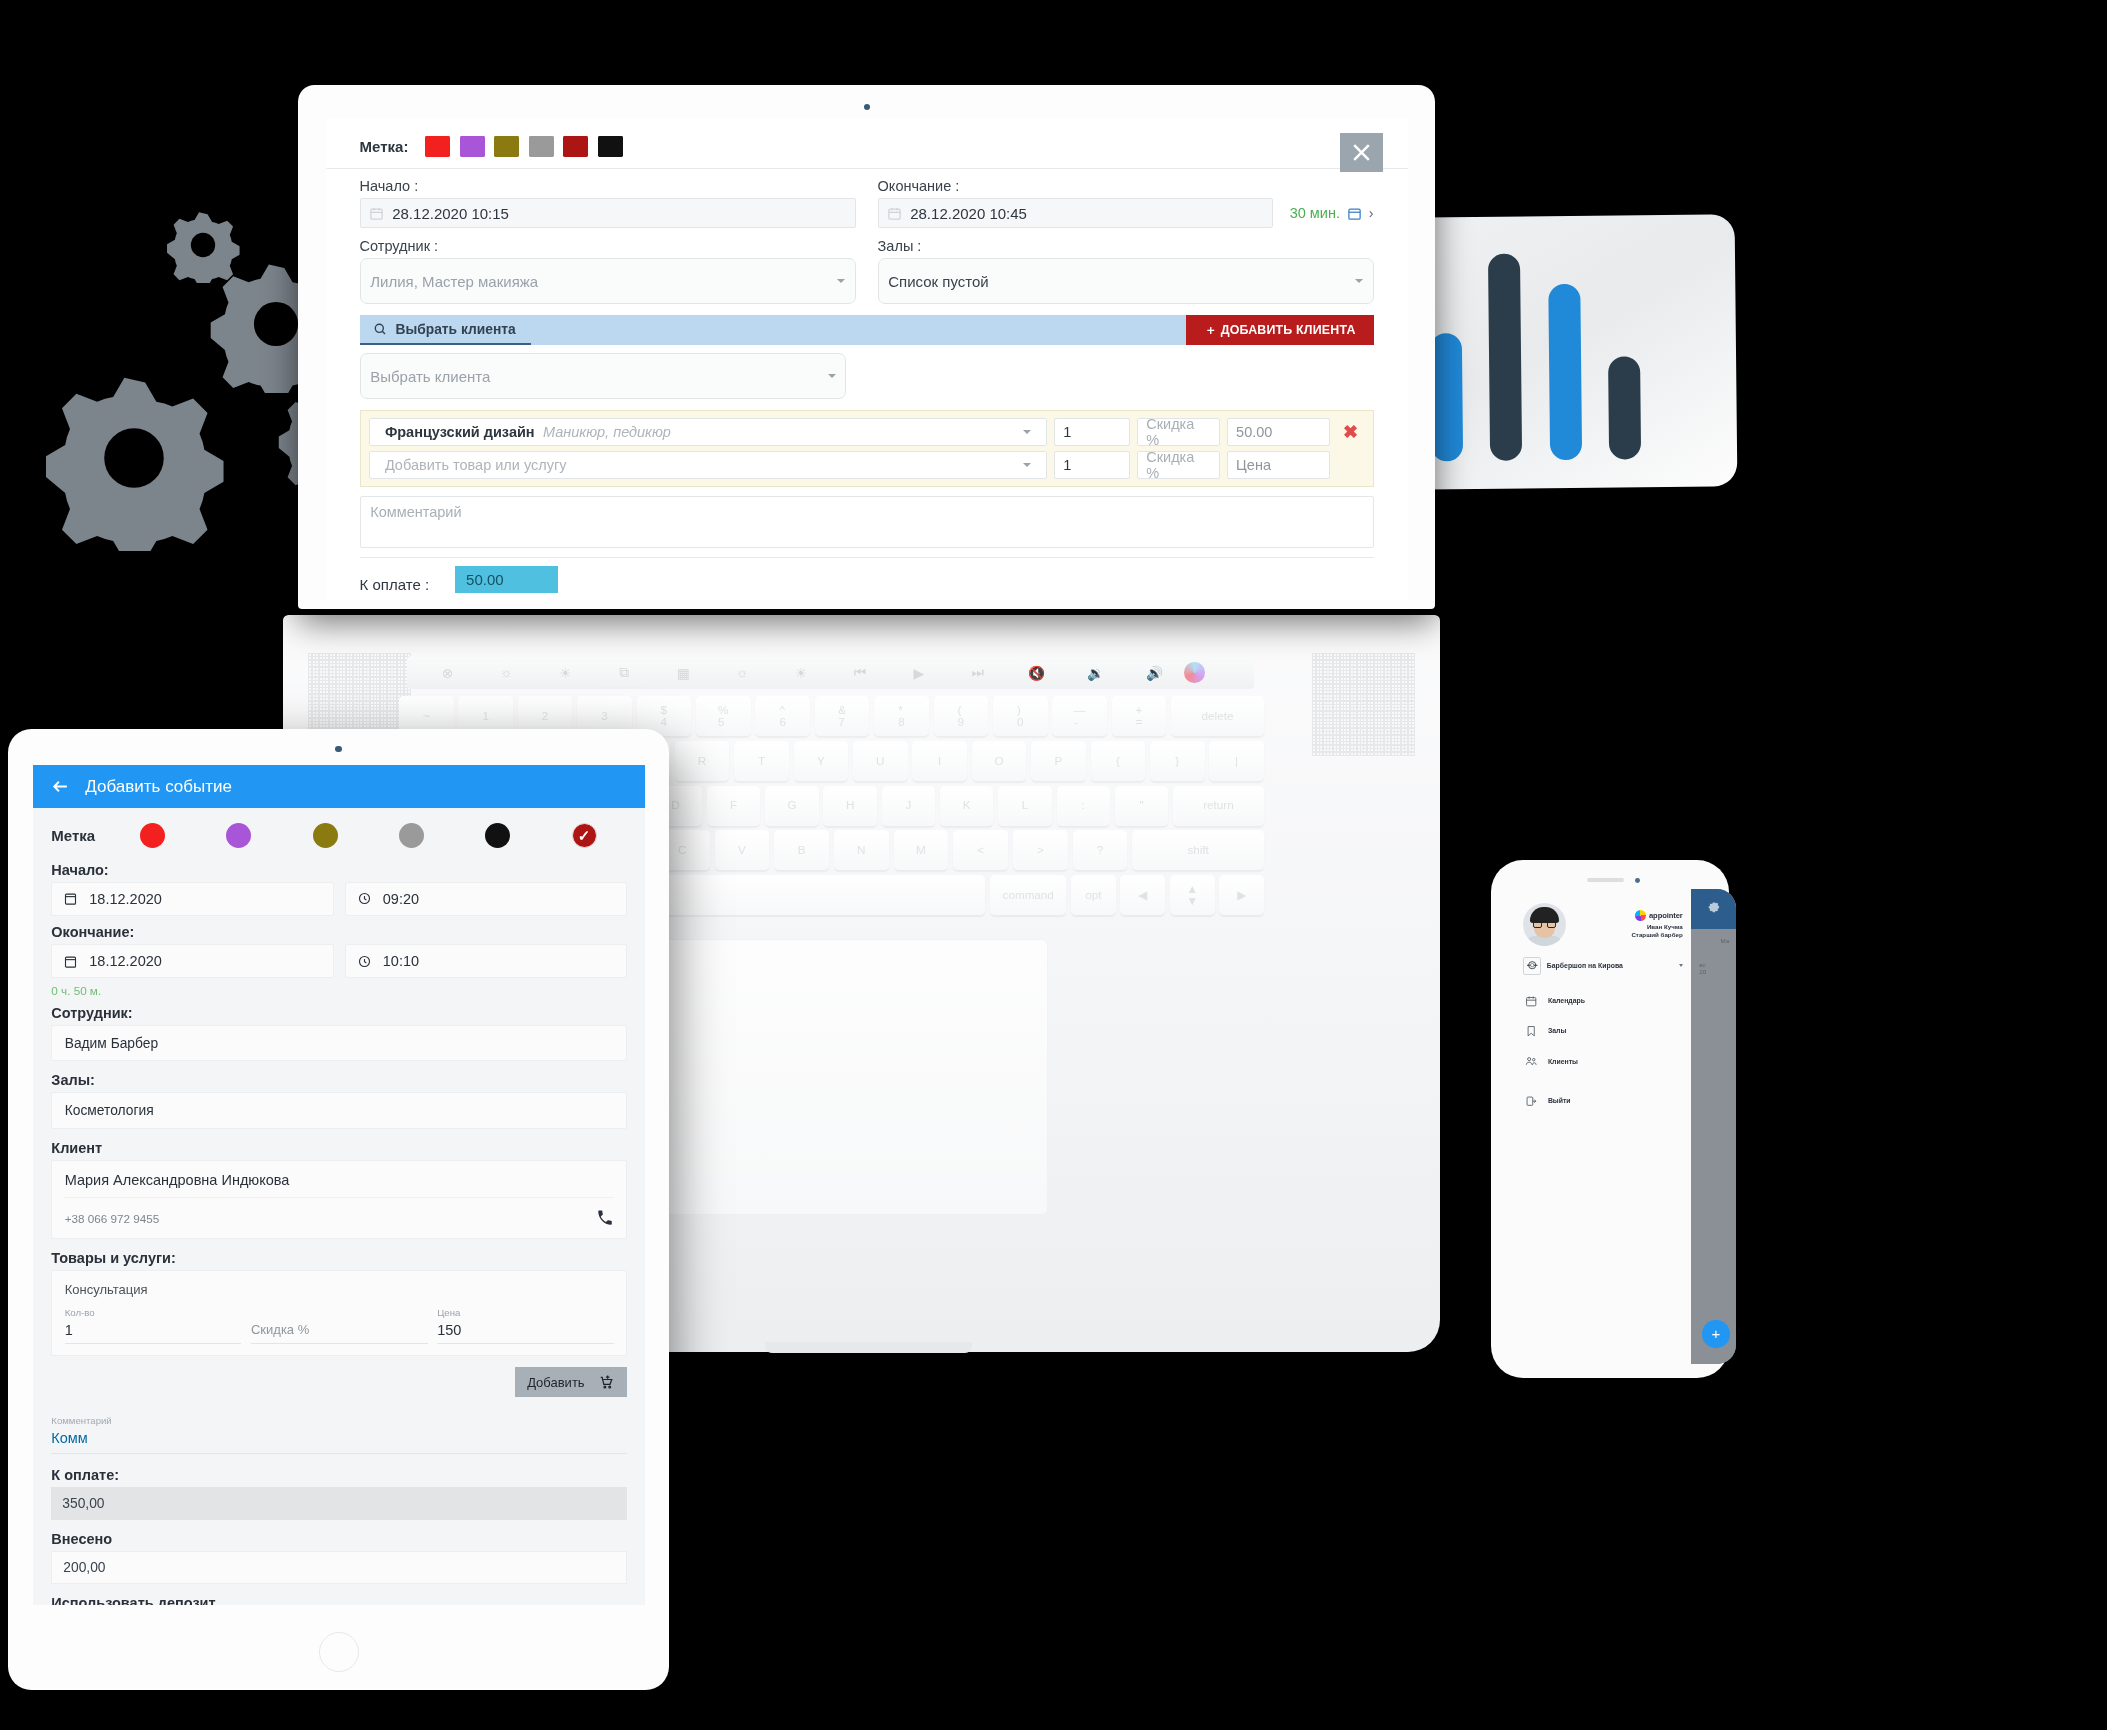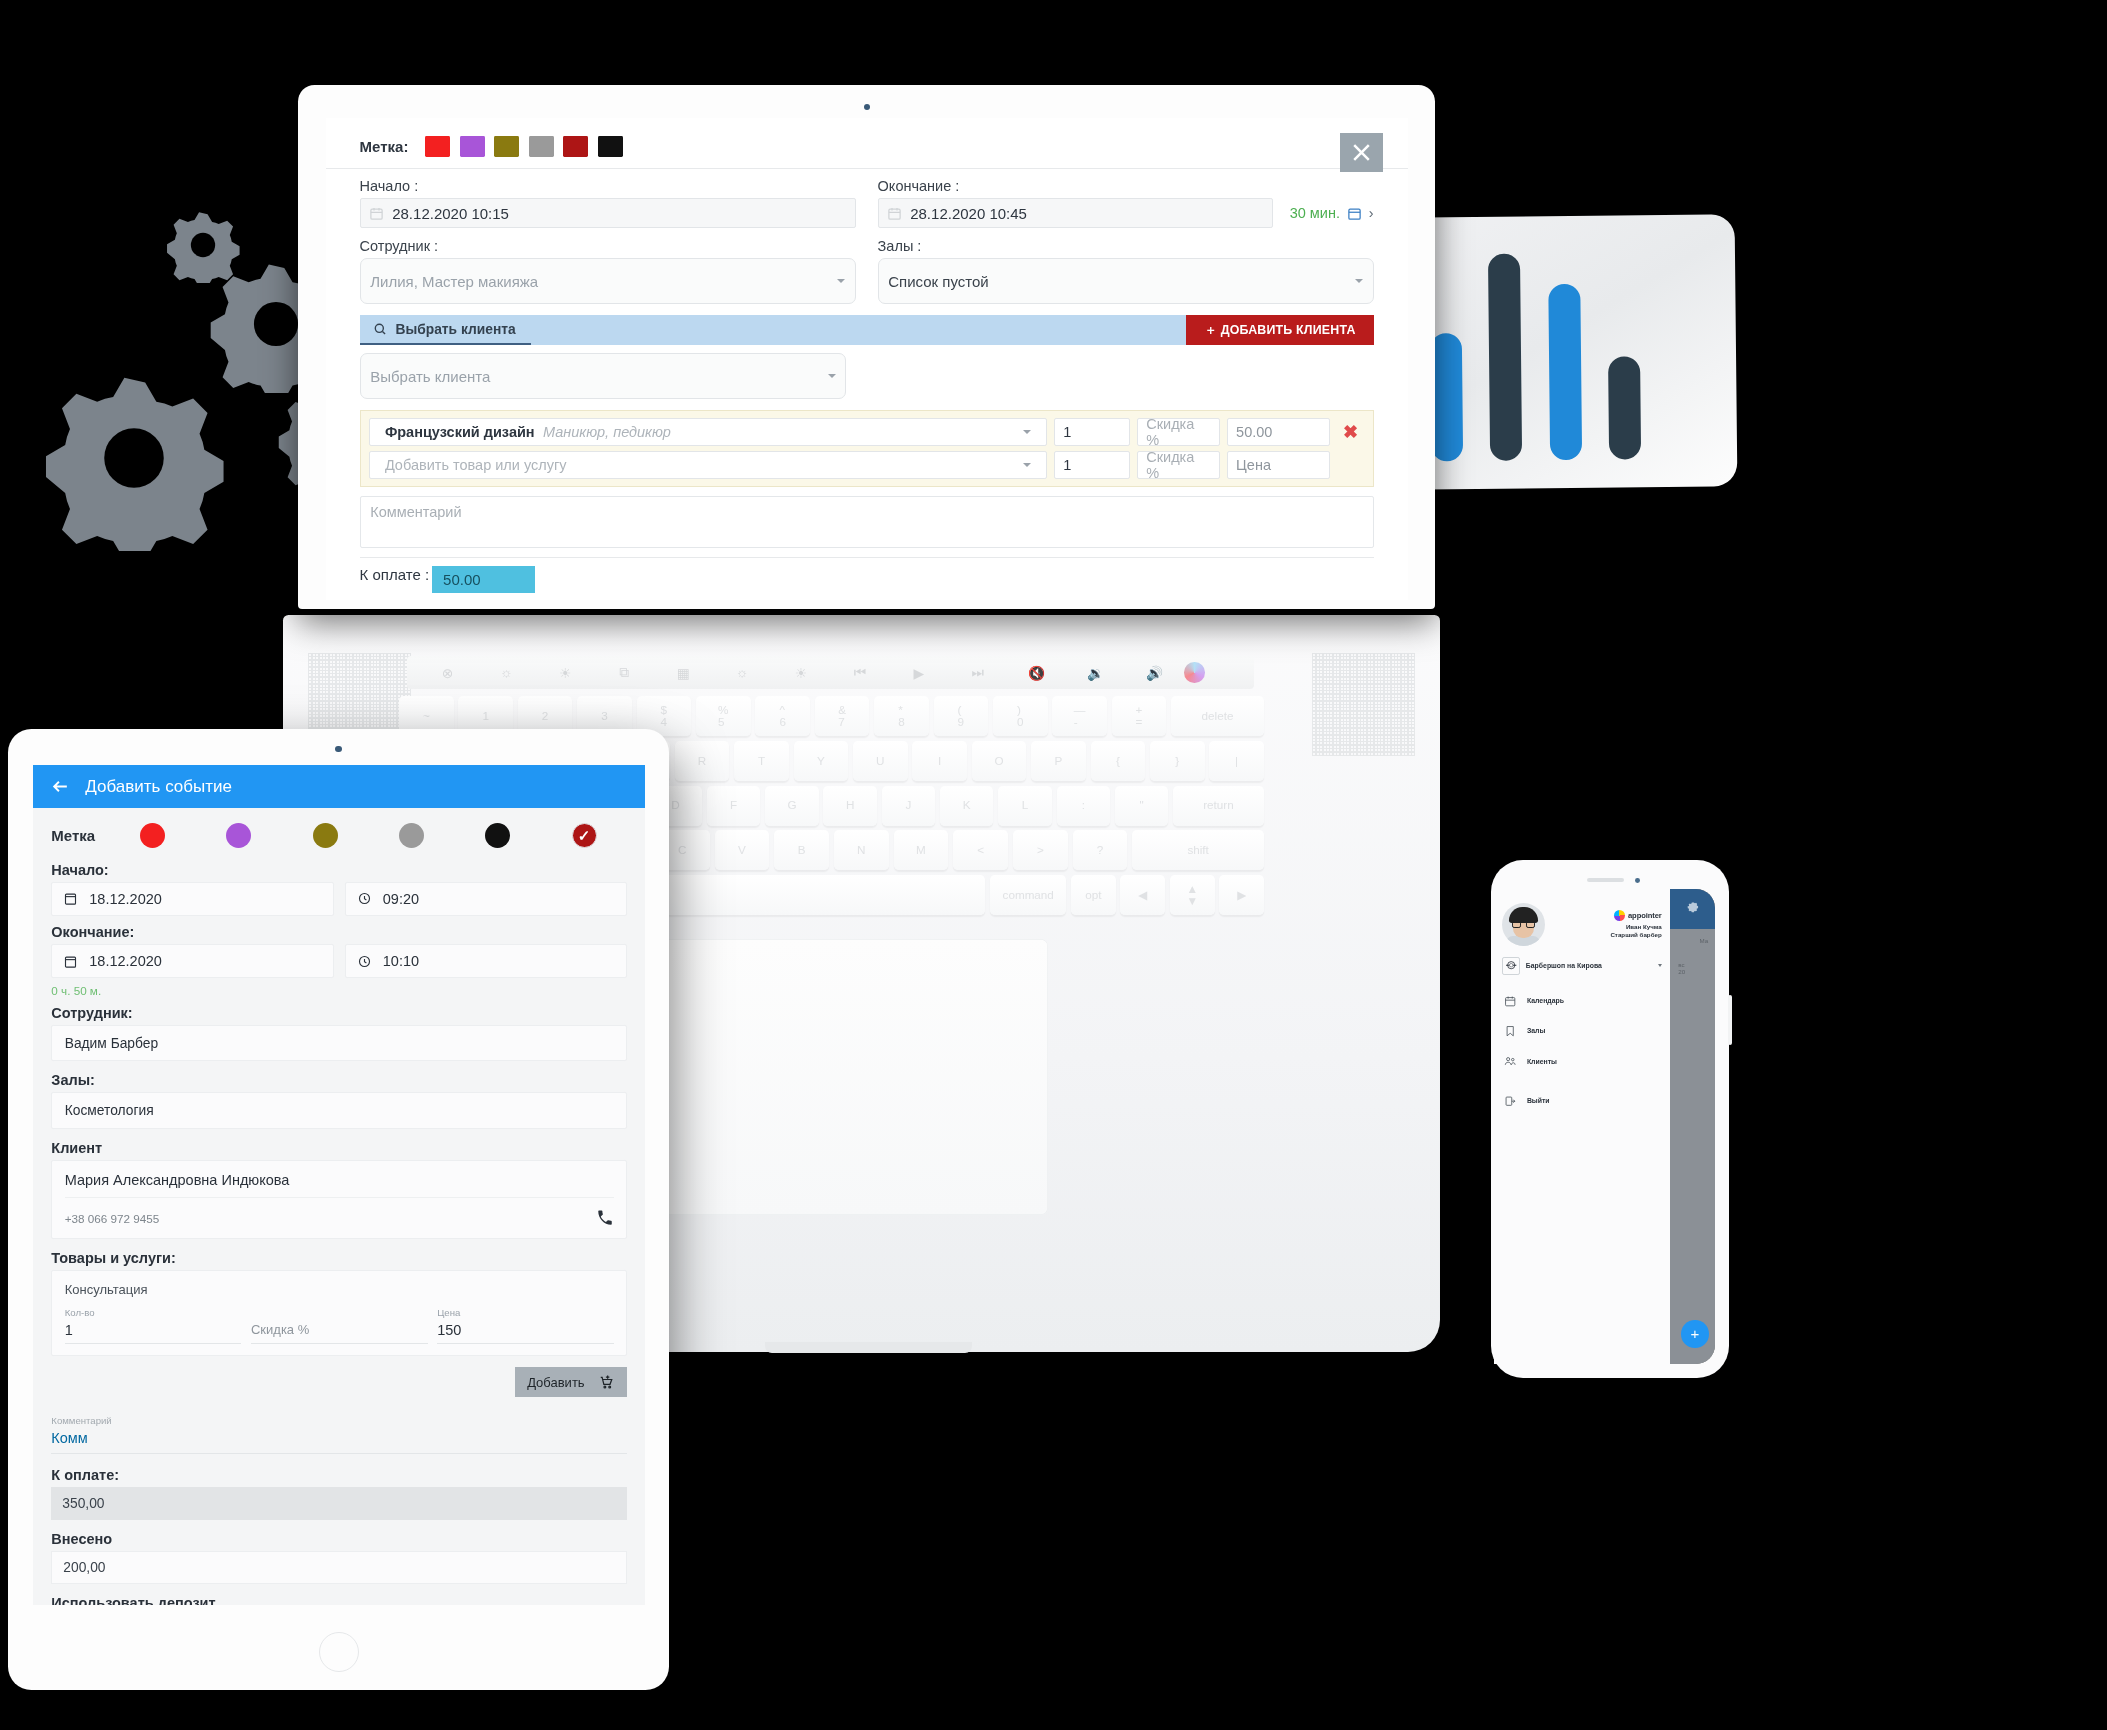--- a/index.html
+++ b/index.html
@@ -151,21 +151,21 @@
   .svc-disc { width:83px; color:#a9afb5; }
   .svc-price { width:103px; color:#8f969d; }
   .svc-del { width:27.6px; text-align:center; color:#e04b4b; font-size:18px; font-weight:700; }
   .svc-del.empty { color:transparent; }
 
   #comment {
     margin-top:9.6px; height:52px; background:#fff; border:0.7px solid #e4e7ea; border-radius:2.1px;
     padding:6.9px 9.6px; font-size:14.5px; color:#a9afb5;
   }
   #pay-line { border-top:0.7px solid #e7e9eb; margin-top:8.3px; padding-top:8.3px;
-    display:flex; align-items:flex-start; gap:3px; }
+    display:flex; align-items:flex-end; gap:26px; }
   #pay-line .lbl { font-size:15px; color:#2e3640; }
   #pay-amt { background:#4fc0e0; color:#17505f; font-size:15px; padding:4.8px 11px; min-width:103px; }
   #pay-bottom { border-top:0.7px solid #e7e9eb; margin-top:8.3px; padding-top:9.6px;
     display:flex; align-items:flex-end; gap:23.4px; }
   .req { color:#e07a5f; }
 
   
   #tablet {
     position:absolute; left:8.3px; top:729px; width:661px; height:961px;
     background:#fdfdfd; border-radius:23.4px;
@@ -233,21 +233,21 @@
     background:#fbfbfc; border-radius:32px;
     box-shadow: 0 19px 44px rgba(0,0,0,.55);
     padding: 9.6px 6.9px;
   }
   #ph-speaker { position:absolute; left:50%; top:18px; width:37px; height:4.1px; margin-left:-23.4px;
     border-radius:2.1px; background:#dcdfe2; }
   #ph-cam { position:absolute; left:50%; top:18px; width:4.8px; height:4.8px; margin-left:25px;
     border-radius:50%; background:#4a6d8c; }
   #ph-btn { position:absolute; right:-2.8px; top:135px; width:3.4px; height:50px; border-radius:2.1px;
     background:#f2f3f4; }
-  #ph-screen { position:absolute; left:3px; top:29px; width:221px; height:475px;
+  #ph-screen { position:absolute; left:24px; top:29px; width:221px; height:475px;
     border-radius:0 19px 19px 0; overflow:hidden; display:flex; background:#737373; }
   #ph-drawer { width:176px; background:#fbfbfc; padding:9.6px 0 0 0; }
   #ph-main { flex:1; background:#8b9096; position:relative; }
   #ph-gear { height:40px; background:#2d5d8c; display:flex; align-items:center;
     justify-content:center; border-radius:0 18px 0 0; }
   #ph-gear svg { width:13.8px; height:13.8px; fill:#b9cadb; }
   #ph-main-txt { position:absolute; left:4.1px; top:48px; right:2.8px; }
   .pm-line { font-size:6.2px; color:#5d6369; }
   #ph-fab {
     position:absolute; left:11px; bottom:16.5px; width:27.6px; height:27.6px; border-radius:50%;

